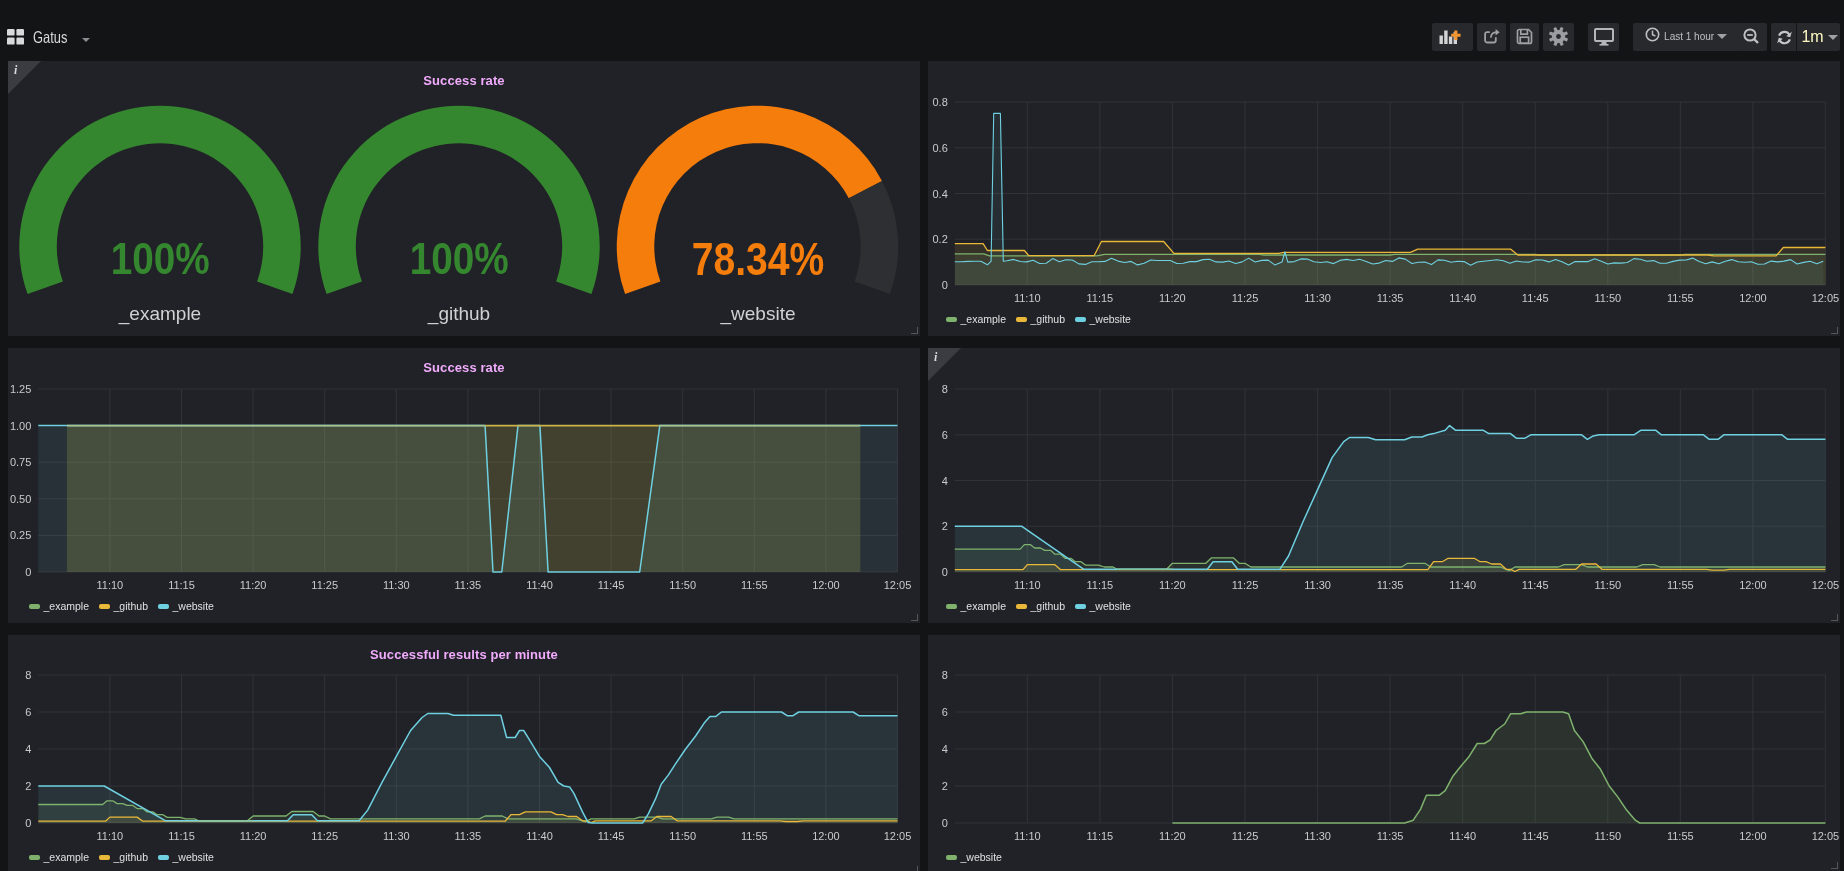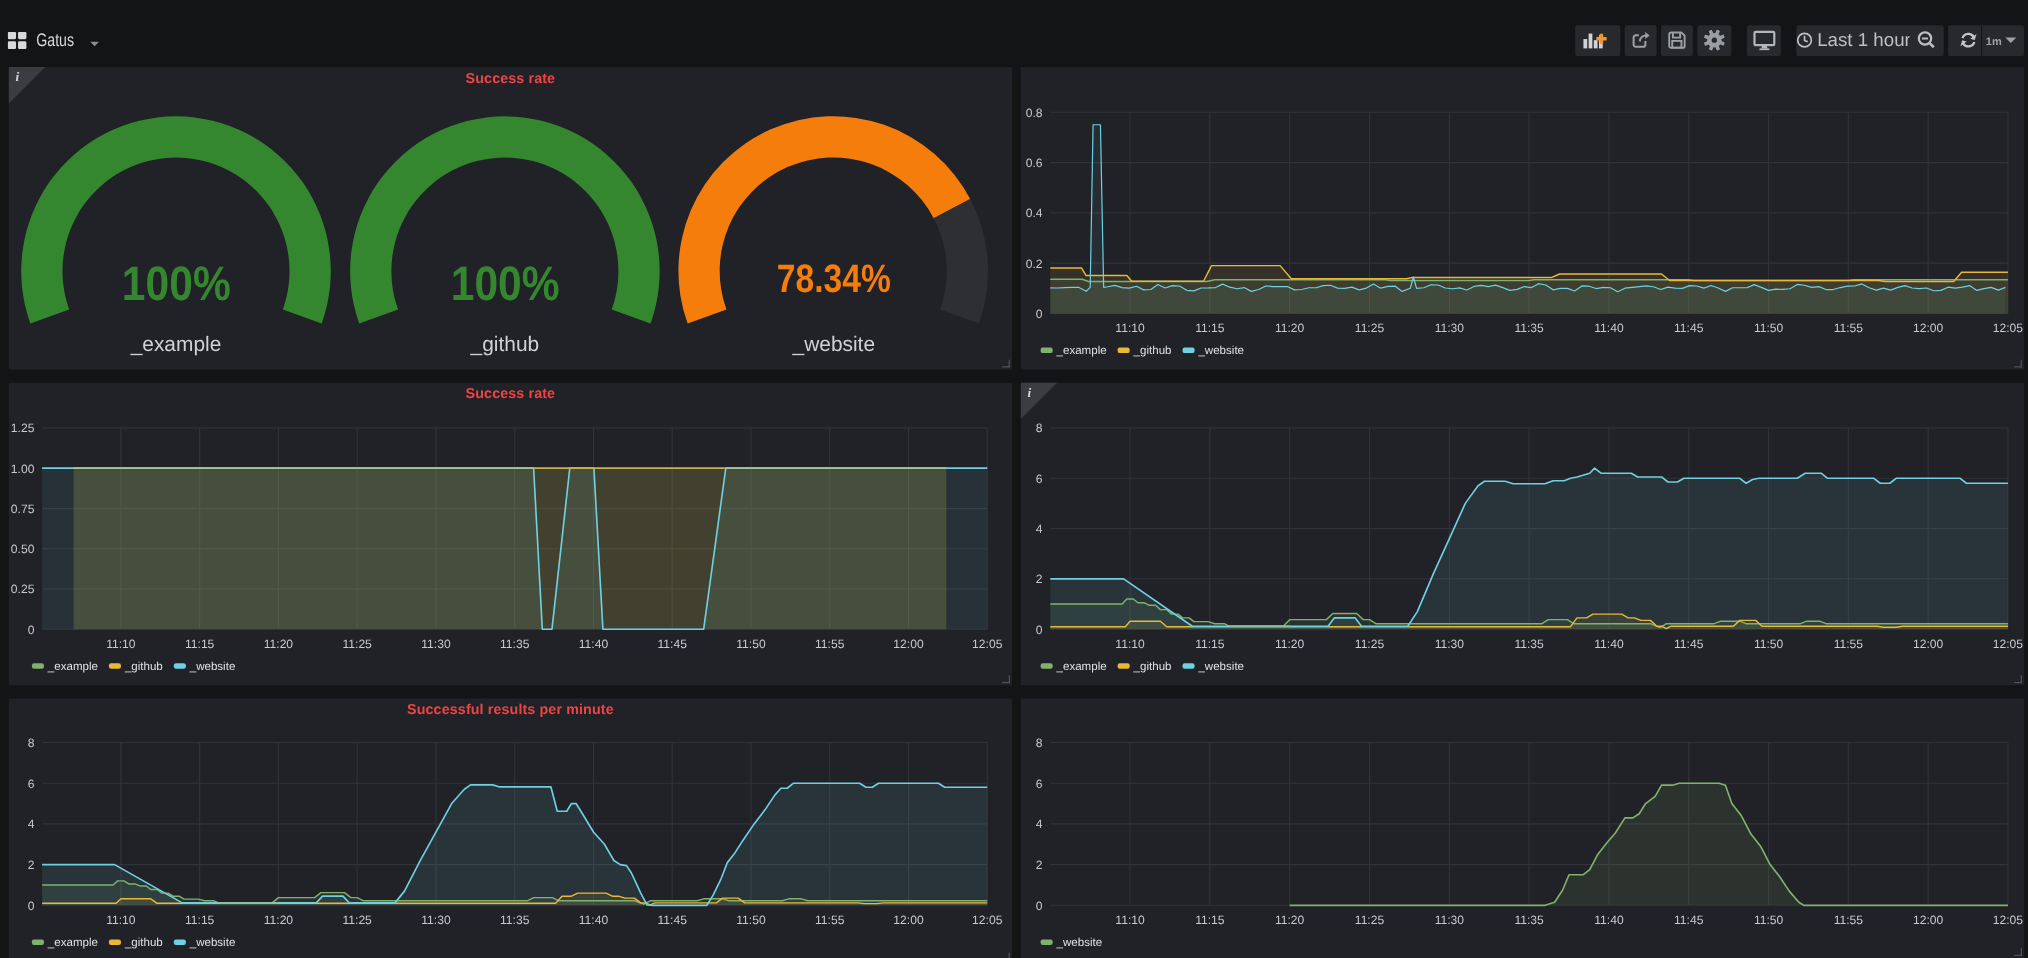--- a/index.html
+++ b/index.html
@@ -2,22 +2,22 @@
 <html><head><meta charset="utf-8"><style>
 * { margin:0; padding:0; box-sizing:border-box; }
 html,body { width:1844px; height:871px; background:#131416;
   font-family:"Liberation Sans",sans-serif; overflow:hidden; position:relative; }
 #nav { position:absolute; left:0; top:16px; width:100%; height:48px; }
 .nbtn { position:absolute; top:7px; height:28px; background:#28292d; border-radius:2px;
   text-align:center; white-space:nowrap; }
 .car { position:absolute; width:0; height:0; border-left:5px solid transparent;
   border-right:5px solid transparent; border-top:5px solid #87898c; }
 .panel { position:absolute; background:#212227; }
-.ptitle { position:absolute; left:0; right:0; top:2px; text-align:center; font-size:13px;
-  font-weight:bold; color:#ef4444; letter-spacing:.1px; }
+.ptitle { position:absolute; left:0; right:0; top:12px; text-align:center; font-size:13px;
+  font-weight:bold; color:#f0abfc; letter-spacing:.1px; }
 .tick { font-size:11px; fill:#c9cacc; font-family:"Liberation Sans",sans-serif; }
 .legend { position:absolute; font-size:10.5px; color:#dfe0e2; white-space:nowrap; }
 .lit { margin-right:10px; }
 .sw { display:inline-block; width:11px; height:5px; border-radius:2px; margin-right:3.5px;
   vertical-align:1px; }
 .corner { position:absolute; left:0; top:0; width:0; height:0;
   border-top:33px solid #3b3c41; border-right:33px solid transparent; }
 .cornI { position:absolute; left:6px; top:2px; font-family:"Liberation Serif",serif;
   font-style:italic; font-weight:bold; font-size:12px; color:#d8d9da; }
 .rsz { position:absolute; right:2px; bottom:2px; width:7px; height:7px;
@@ -64,51 +64,51 @@
           <rect x="8.9" y="0.8" width="3.2" height="5" rx="0.8" transform="rotate(337 10.5 10.5)"></rect>
           <circle cx="10.5" cy="10.5" r="6.6" fill="#9a9da1"></circle>
           <circle cx="10.5" cy="10.5" r="2.4" fill="#28292d"></circle>
         </g>
       </svg></div>
     <div class="nbtn" style="left:1588px;width:31px"><svg width="22" height="20" style="margin-top:4px" viewBox="0 0 22 20">
         <rect x="2" y="2" width="18" height="12" rx="1" fill="none" stroke="#b4b7ba" stroke-width="2"></rect>
         <path d="M9,14 h4 l0.8,3 h-5.6 Z" fill="#b4b7ba"></path>
         <rect x="6.5" y="17" width="9" height="1.6" fill="#b4b7ba"></rect>
       </svg></div>
-    <div class="nbtn" style="left:1633px;width:106px;font-size:17px;color:#bdc0c3"><span style="line-height:28px"><svg width="15" height="15" viewBox="0 0 15 15" style="vertical-align:-2px;margin-right:4px">
+    <div class="nbtn" style="left:1633px;width:106px;font-size:10px;color:#bdc0c3"><span style="line-height:28px"><svg width="15" height="15" viewBox="0 0 15 15" style="vertical-align:-2px;margin-right:4px">
           <circle cx="7.5" cy="7.5" r="6.2" fill="none" stroke="#bdc0c3" stroke-width="1.6"></circle>
           <path d="M7.5,3.6 V7.8 L10.4,9" fill="none" stroke="#bdc0c3" stroke-width="1.5"></path>
         </svg>Last 1 hour&nbsp;</span><span class="car" style="position:relative;display:inline-block;top:-1px;border-top-color:#9ea1a5"></span></div>
     <div class="nbtn" style="left:1736px;width:31px"><svg width="19" height="19" style="margin-top:4px" viewBox="0 0 19 19">
         <circle cx="8" cy="8" r="5.6" fill="none" stroke="#bcbec1" stroke-width="2"></circle>
         <line x1="5.2" y1="8" x2="10.8" y2="8" stroke="#bcbec1" stroke-width="1.8"></line>
         <line x1="12.2" y1="12.2" x2="16" y2="16" stroke="#bcbec1" stroke-width="2.4"></line>
       </svg></div>
     <div class="nbtn" style="left:1771px;width:69px"><span style="display:inline-block;width:23px;text-align:center;line-height:28px"><svg width="17" height="17" viewBox="0 0 17 17" style="vertical-align:-4px">
           <path d="M3.1,6.6 A5.7,5.7 0 0 1 13.4,5.7" fill="none" stroke="#c3c5c8" stroke-width="2.1"></path>
           <path d="M15.8,2.8 L14.2,8.3 L10.2,7.2 Z" fill="#c3c5c8"></path>
           <path d="M13.9,10.4 A5.7,5.7 0 0 1 3.6,11.4" fill="none" stroke="#c3c5c8" stroke-width="2.1"></path>
           <path d="M1.2,14.2 L2.8,8.7 L6.8,9.8 Z" fill="#c3c5c8"></path>
-        </svg></span><span style="display:inline-block;border-left:1px solid #141517;height:28px;vertical-align:top"></span><span style="font-size:10px;font-weight:bold;color:#a3a3a3;line-height:28px">&nbsp;1m </span><span class="car" style="position:relative;display:inline-block;top:-2px;border-top-color:#9ea1a5"></span></div>
+        </svg></span><span style="display:inline-block;border-left:1px solid #141517;height:28px;vertical-align:top"></span><span style="font-size:16px;font-weight:normal;color:#fef9c3;line-height:28px">&nbsp;1m </span><span class="car" style="position:relative;display:inline-block;top:-2px;border-top-color:#9ea1a5"></span></div>
   </div>
 <div class="panel" style="left:8px;top:61px;width:912px;height:275px">
     <div class="corner"></div>
     <div class="cornI">i</div>
     <div class="ptitle">Success rate</div>
     <svg width="912" height="275" style="position:absolute;left:0;top:0">
       <path d="M19.6,233.1 A140.7,140.7 0 1 1 284.4,233.1 L249.1,220.4 A103.19999999999999,103.19999999999999 0 1 0 54.9,220.4 Z" fill="#35872f"></path>
       <path d="M318.6,233.1 A140.7,140.7 0 1 1 583.4,233.1 L548.1,220.4 A103.19999999999999,103.19999999999999 0 1 0 353.9,220.4 Z" fill="#35872f"></path>
       <path d="M617.1,233.1 A140.7,140.7 0 0 1 874.0,119.9 L840.8,137.3 A103.19999999999999,103.19999999999999 0 0 0 652.4,220.4 Z" fill="#f57d0c"></path>
       <path d="M874.0,119.9 A140.7,140.7 0 0 1 881.9,233.1 L846.6,220.4 A103.19999999999999,103.19999999999999 0 0 0 840.8,137.3 Z" fill="#2e2f33"></path>
     </svg>
     <div class="gval" style="left:0px;top:173px;color:#35872f;font-size:44px"><span style="transform:scaleX(0.88)">100%</span></div>
     <div class="glab" style="left:0px;top:242px">_example</div>
     <div class="gval" style="left:299px;top:173px;color:#35872f;font-size:44px"><span style="transform:scaleX(0.88)">100%</span></div>
     <div class="glab" style="left:299px;top:242px">_github</div>
-    <div class="gval" style="left:598px;top:171px;color:#f57d0c;font-size:36px"><span style="transform:scaleX(0.85)">78.34%</span></div>
+    <div class="gval" style="left:598px;top:171px;color:#f57d0c;font-size:46px"><span style="transform:scaleX(0.85)">78.34%</span></div>
     <div class="glab" style="left:598px;top:242px">_website</div>
     <div class="rsz"></div>
   </div>
 <div class="panel" style="left:928px;top:61px;width:912px;height:275px">
     <svg width="912" height="275" style="position:absolute;left:0;top:0">
       <line x1="26.8" y1="224.0" x2="897.4" y2="224.0" stroke="#323338" stroke-width="1"></line>
       <line x1="26.8" y1="178.2" x2="897.4" y2="178.2" stroke="#323338" stroke-width="1"></line>
       <line x1="26.8" y1="132.5" x2="897.4" y2="132.5" stroke="#323338" stroke-width="1"></line>
       <line x1="26.8" y1="86.8" x2="897.4" y2="86.8" stroke="#323338" stroke-width="1"></line>
       <line x1="26.8" y1="41.0" x2="897.4" y2="41.0" stroke="#323338" stroke-width="1"></line>

